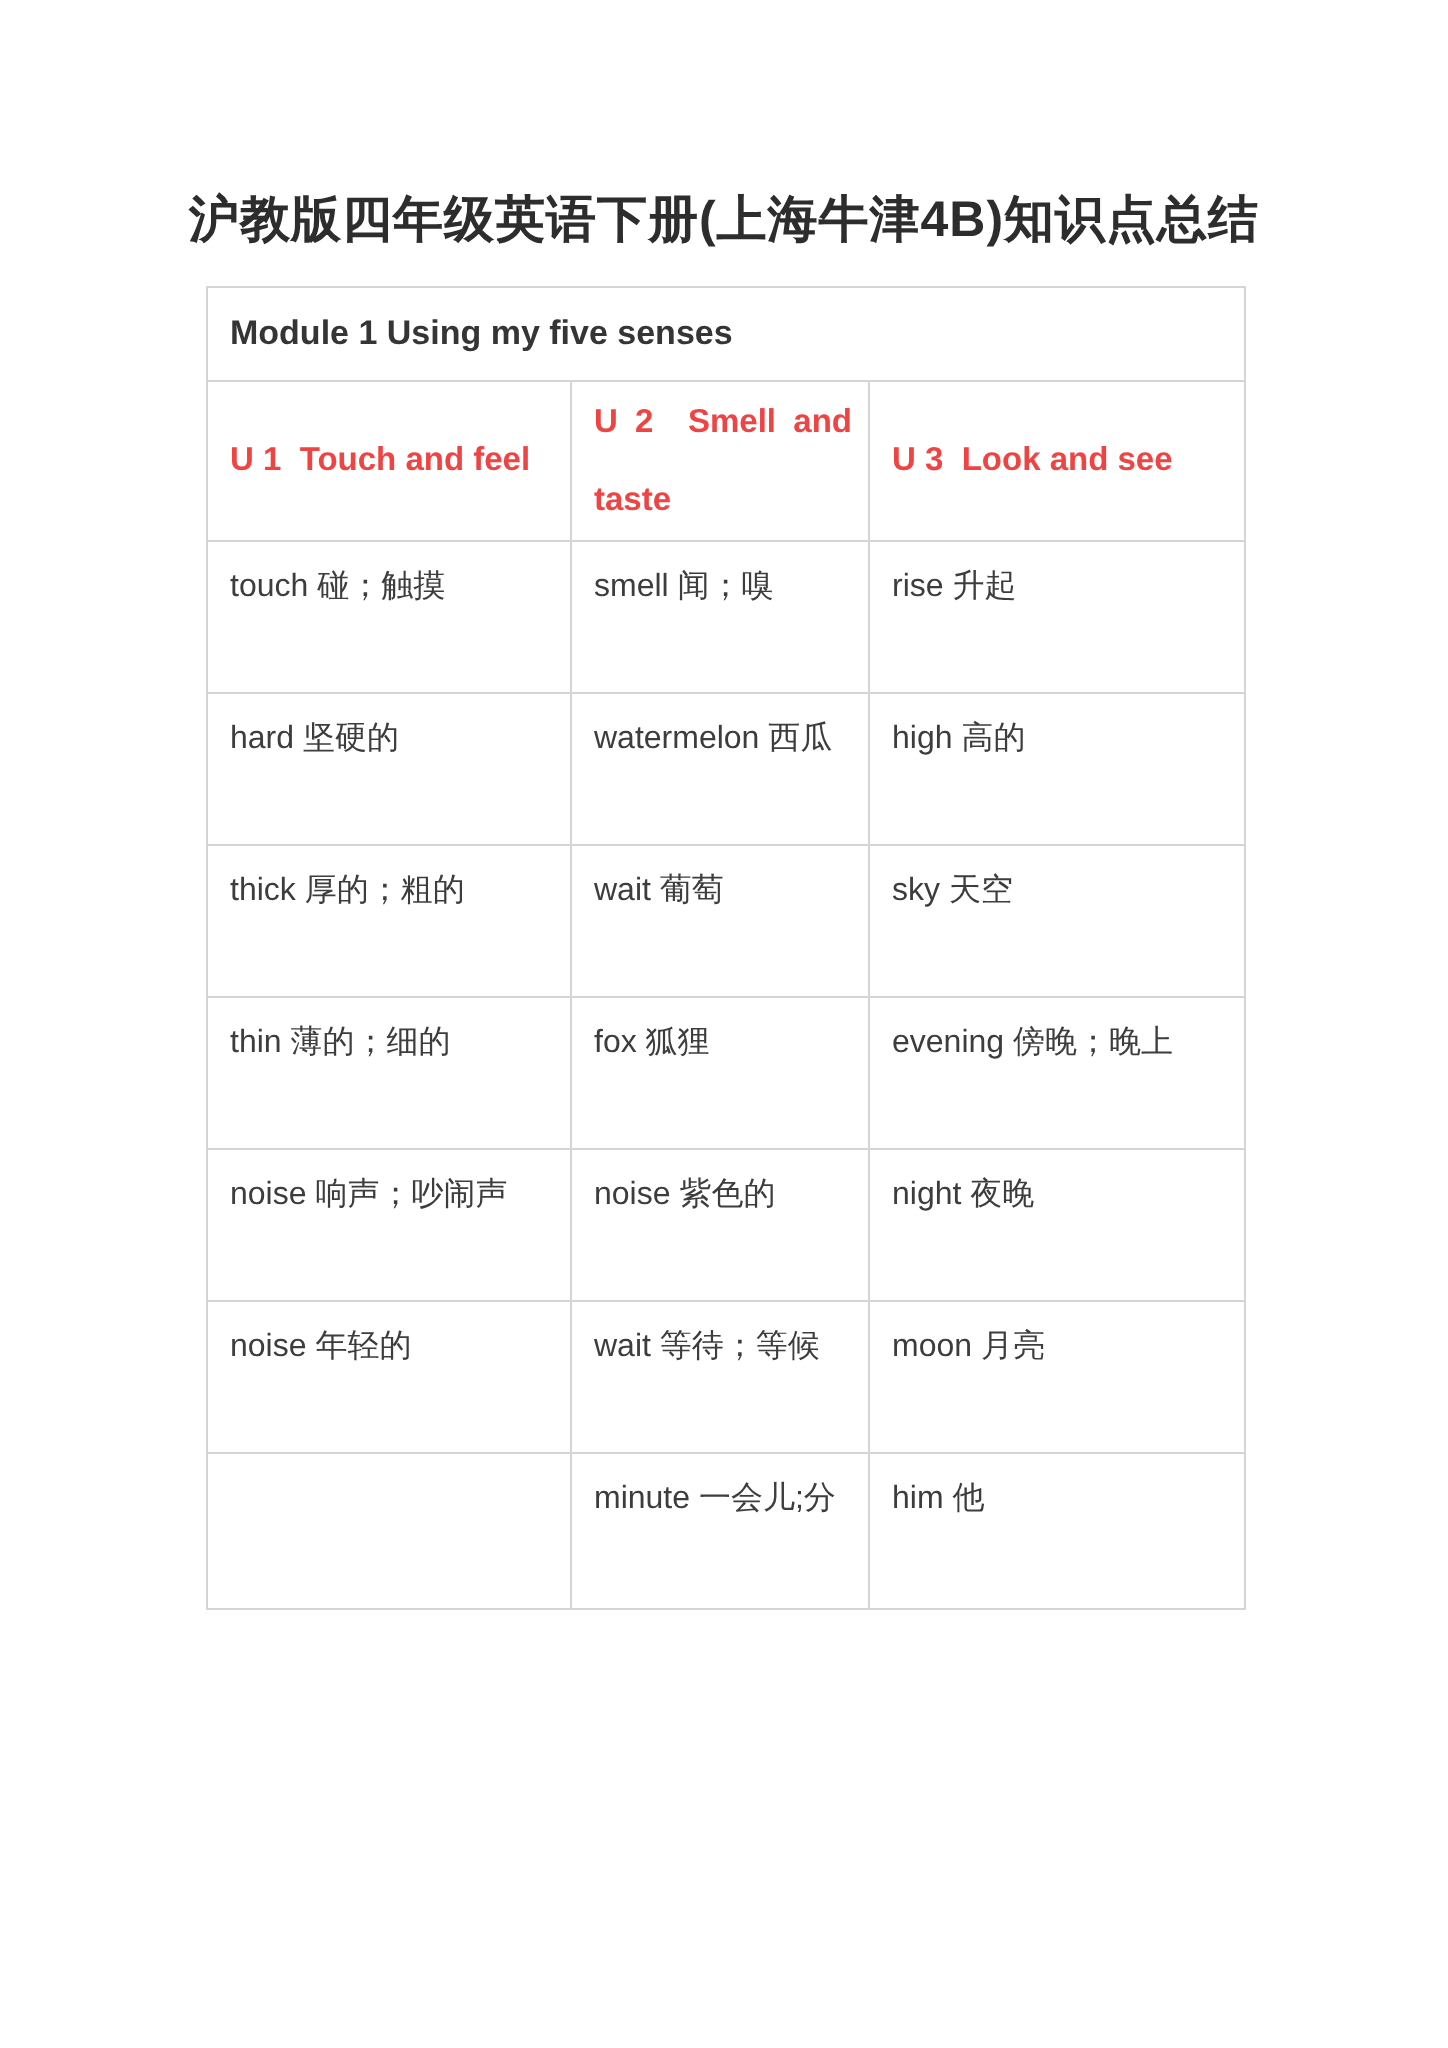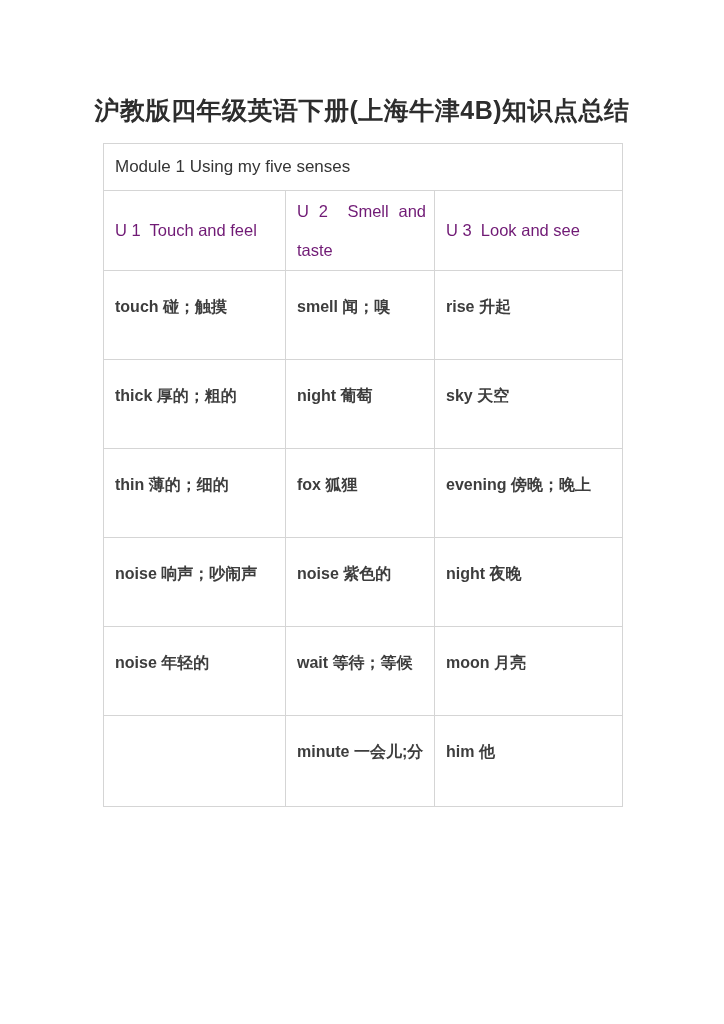--- a/index.html
+++ b/index.html
@@ -41,40 +41,39 @@
   table.vocab td {
     border: 1px solid #d5d5d5;
     font-size: 16px;
     color: #3d3d3d;
     padding: 0 8px 0 11px;
     overflow: hidden;
     background: #ffffff;
   }
   tr.module-row td {
     height: 46px;
-    font-weight: normal;
+    font-weight: bold;
     font-size: 17px;
     color: #353535;
     vertical-align: middle;
   }
   tr.unit-row td {
     height: 79px;
-    font-weight: normal;
+    font-weight: bold;
     font-size: 16.5px;
-    color: #701a75;
+    color: #ef4444;
     vertical-align: middle;
     line-height: 39px;
     text-align: justify;
   }
   tr.data-row td {
     height: 64px;
     vertical-align: top;
-    padding-top: 24px;
+    padding-top: 11px;
     line-height: 24px;
-    font-weight: bold;
   }
   tr.data-row.last td {
     height: 66px;
   }
   td.cell-minute {
     padding-top: 25px;
   }
 </style>
 </head>
 <body>
@@ -98,22 +97,27 @@
         <td>U 2&nbsp; Smell and taste</td>
         <td>U 3&nbsp; Look and see</td>
       </tr>
 
       <tr class="data-row">
         <td>touch 碰；触摸</td>
         <td>smell 闻；嗅</td>
         <td>rise 升起</td>
       </tr>
       <tr class="data-row">
+        <td>hard 坚硬的</td>
+        <td>watermelon 西瓜</td>
+        <td>high 高的</td>
+      </tr>
+      <tr class="data-row">
         <td>thick 厚的；粗的</td>
-        <td>night 葡萄</td>
+        <td>wait 葡萄</td>
         <td>sky 天空</td>
       </tr>
       <tr class="data-row">
         <td>thin 薄的；细的</td>
         <td>fox 狐狸</td>
         <td>evening 傍晚；晚上</td>
       </tr>
       <tr class="data-row">
         <td>noise 响声；吵闹声</td>
         <td>noise 紫色的</td>

